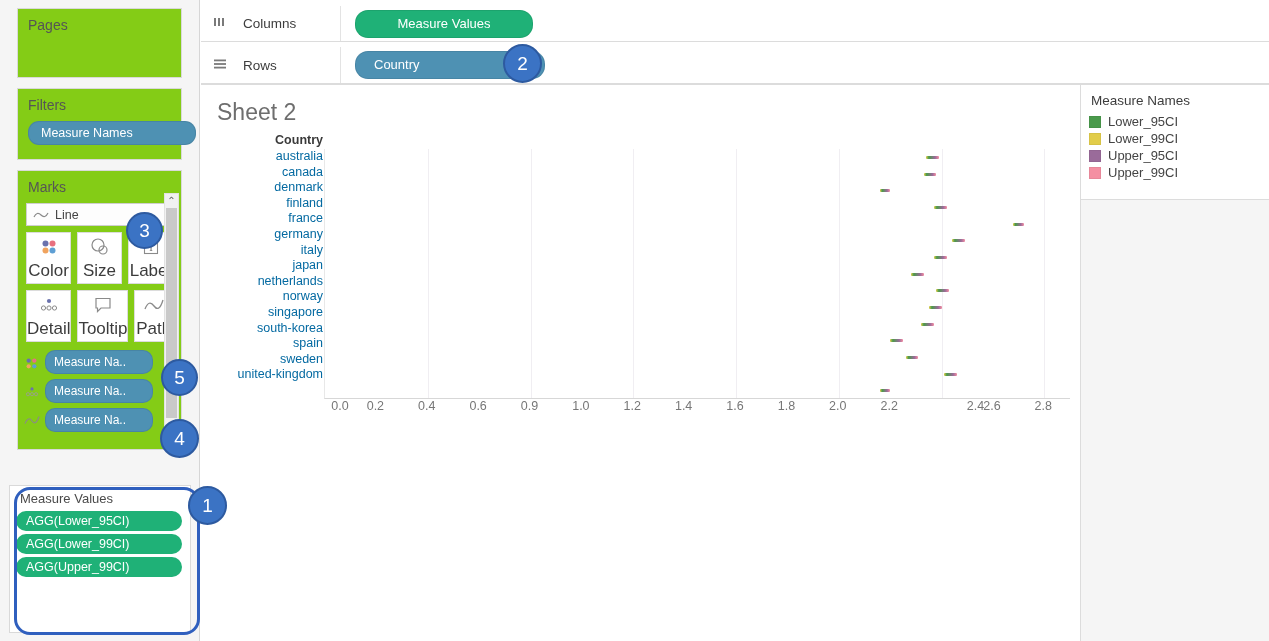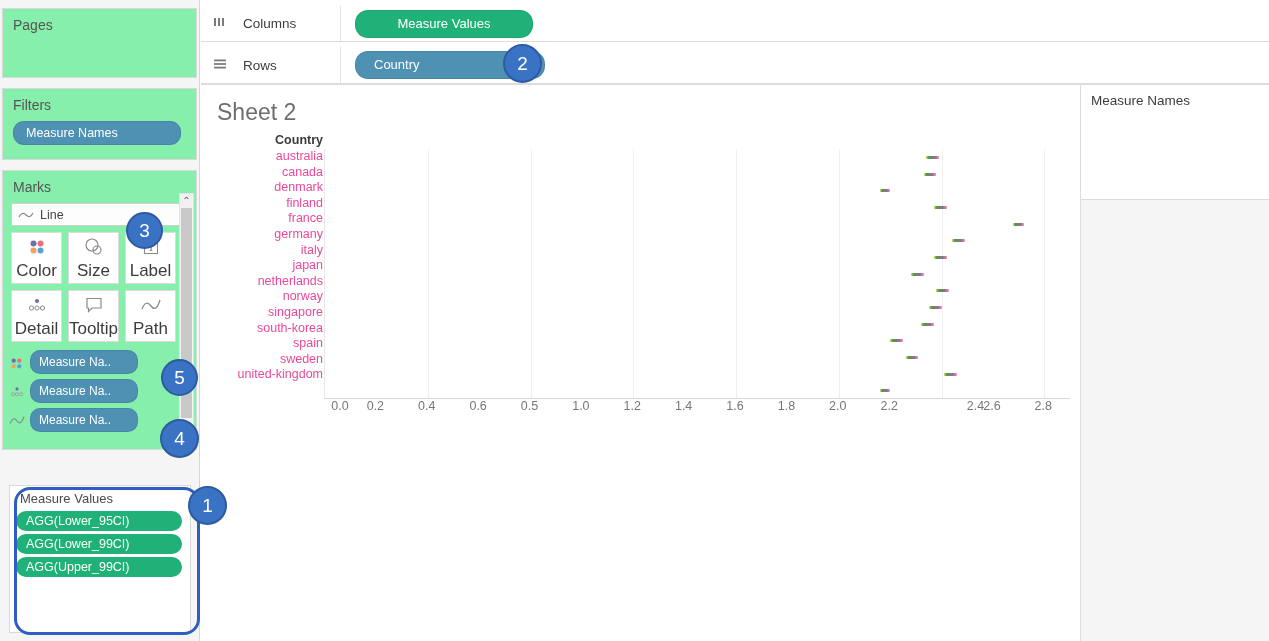--- a/index.html
+++ b/index.html
@@ -14,23 +14,23 @@
     position:relative;
   }
 
   
   #left-panel {
     position:absolute; left:0; top:0; width:200px; height:641px;
     background:#f5f5f5;
     border-right:1px solid #d6d6d6;
   }
   .card {
-    background:#86efac;
+    background:#84cc16;
     border:1px solid #d9d9d9;
-    margin:10px 2px;
+    margin:10px 17px;
     position:relative;
   }
   .card-title {
     font-size:14px; color:#555; padding:8px 10px 6px 10px;
   }
 
   #pages-card { height:70px; margin-top:8px; }
   #filters-card { height:72px; }
   #marks-card { height:280px; margin-top:10px; }
 
@@ -127,21 +127,21 @@
   #sheet-title { position:absolute; left:16px; top:14px; font-size:23px; color:#6e6e6e; font-weight:400; }
 
   #chart-wrap { position:absolute; left:0; top:48px; right:0; height:360px; }
   #country-header {
     position:absolute; left:0; top:0; width:122px; text-align:right;
     font-size:12.5px; font-weight:bold; color:#3a3a3a;
   }
   #row-labels { position:absolute; left:0; top:16px; width:122px; }
   .row-label {
     height:15.6px; line-height:15.6px; text-align:right;
-    font-size:12.5px; color:#ec4899; white-space:nowrap;padding-left:36px;
+    font-size:12.5px; color:#0369a1; white-space:nowrap;padding-left:36px;
   }
 
   #plot {
     position:absolute; left:123px; top:16px; right:10px; height:250px;
     border-left:1px solid #e8e8e8;
     border-bottom:1px solid #d7d7d7;
   }
   .gridline { position:absolute; top:0; bottom:0; width:1px; background:#f0eef2; }
   .mark-seg {
     position:absolute; height:3px; border-radius:1px;
@@ -405,37 +405,55 @@
         <div class="mark-seg" style="left: 565.172px; width: 12.8448px; top: 190.167px; background: linear-gradient(to right, rgb(226, 205, 74) 0%, rgb(74, 154, 76) 22%, rgb(154, 107, 154) 70%, rgb(244, 143, 162) 100%);"></div>
         <div class="mark-seg" style="left: 580.586px; width: 12.8448px; top: 206.833px; background: linear-gradient(to right, rgb(226, 205, 74) 0%, rgb(74, 154, 76) 22%, rgb(154, 107, 154) 70%, rgb(244, 143, 162) 100%);"></div>
         <div class="mark-seg" style="left: 619.121px; width: 12.8448px; top: 223.5px; background: linear-gradient(to right, rgb(226, 205, 74) 0%, rgb(74, 154, 76) 22%, rgb(154, 107, 154) 70%, rgb(244, 143, 162) 100%);"></div>
         <div class="mark-seg" style="left: 554.897px; width: 10.2759px; top: 240.167px; background: linear-gradient(to right, rgb(226, 205, 74) 0%, rgb(74, 154, 76) 22%, rgb(154, 107, 154) 70%, rgb(244, 143, 162) 100%);"></div>
       </div>
     <div id="xaxis">
         <div class="xtick" style="left: 16px;">0.0</div>
         <div class="xtick" style="left: 51.3793px;">0.2</div>
         <div class="xtick" style="left: 102.759px;">0.4</div>
         <div class="xtick" style="left: 154.138px;">0.6</div>
-        <div class="xtick" style="left: 205.517px;">0.5</div>
+        <div class="xtick" style="left: 205.517px;">0.9</div>
         <div class="xtick" style="left: 256.897px;">1.0</div>
         <div class="xtick" style="left: 308.276px;">1.2</div>
         <div class="xtick" style="left: 359.655px;">1.4</div>
         <div class="xtick" style="left: 411.034px;">1.6</div>
         <div class="xtick" style="left: 462.414px;">1.8</div>
         <div class="xtick" style="left: 513.793px;">2.0</div>
         <div class="xtick" style="left: 565.172px;">2.2</div>
         <div class="xtick" style="left: 616.552px; margin-left: 35px;">2.4</div>
         <div class="xtick" style="left: 667.931px;">2.6</div>
         <div class="xtick" style="left: 719.31px;">2.8</div>
       </div>
   </div>
 </div>
 
 <div id="legend">
   <div id="legend-title">Measure Names</div>
+  <div id="legend-items">
+      <div class="legend-row">
+        <span class="legend-swatch" style="background: rgb(74, 154, 76);"></span>
+        <span class="legend-label">Lower_95CI</span>
+      </div>
+      <div class="legend-row">
+        <span class="legend-swatch" style="background: rgb(226, 205, 74);"></span>
+        <span class="legend-label">Lower_99CI</span>
+      </div>
+      <div class="legend-row">
+        <span class="legend-swatch" style="background: rgb(154, 107, 154);"></span>
+        <span class="legend-label">Upper_95CI</span>
+      </div>
+      <div class="legend-row">
+        <span class="legend-swatch" style="background: rgb(244, 143, 162);"></span>
+        <span class="legend-label">Upper_99CI</span>
+      </div>
+    </div>
 </div>
 <div id="legend-bottom"></div>
 
 <div class="badge" id="badge-1">1</div>
 <div class="badge" id="badge-2">2</div>
 <div class="badge" id="badge-3">3</div>
 <div class="badge" id="badge-4">4</div>
 <div class="badge" id="badge-5">5</div>
 
 </body></html>

